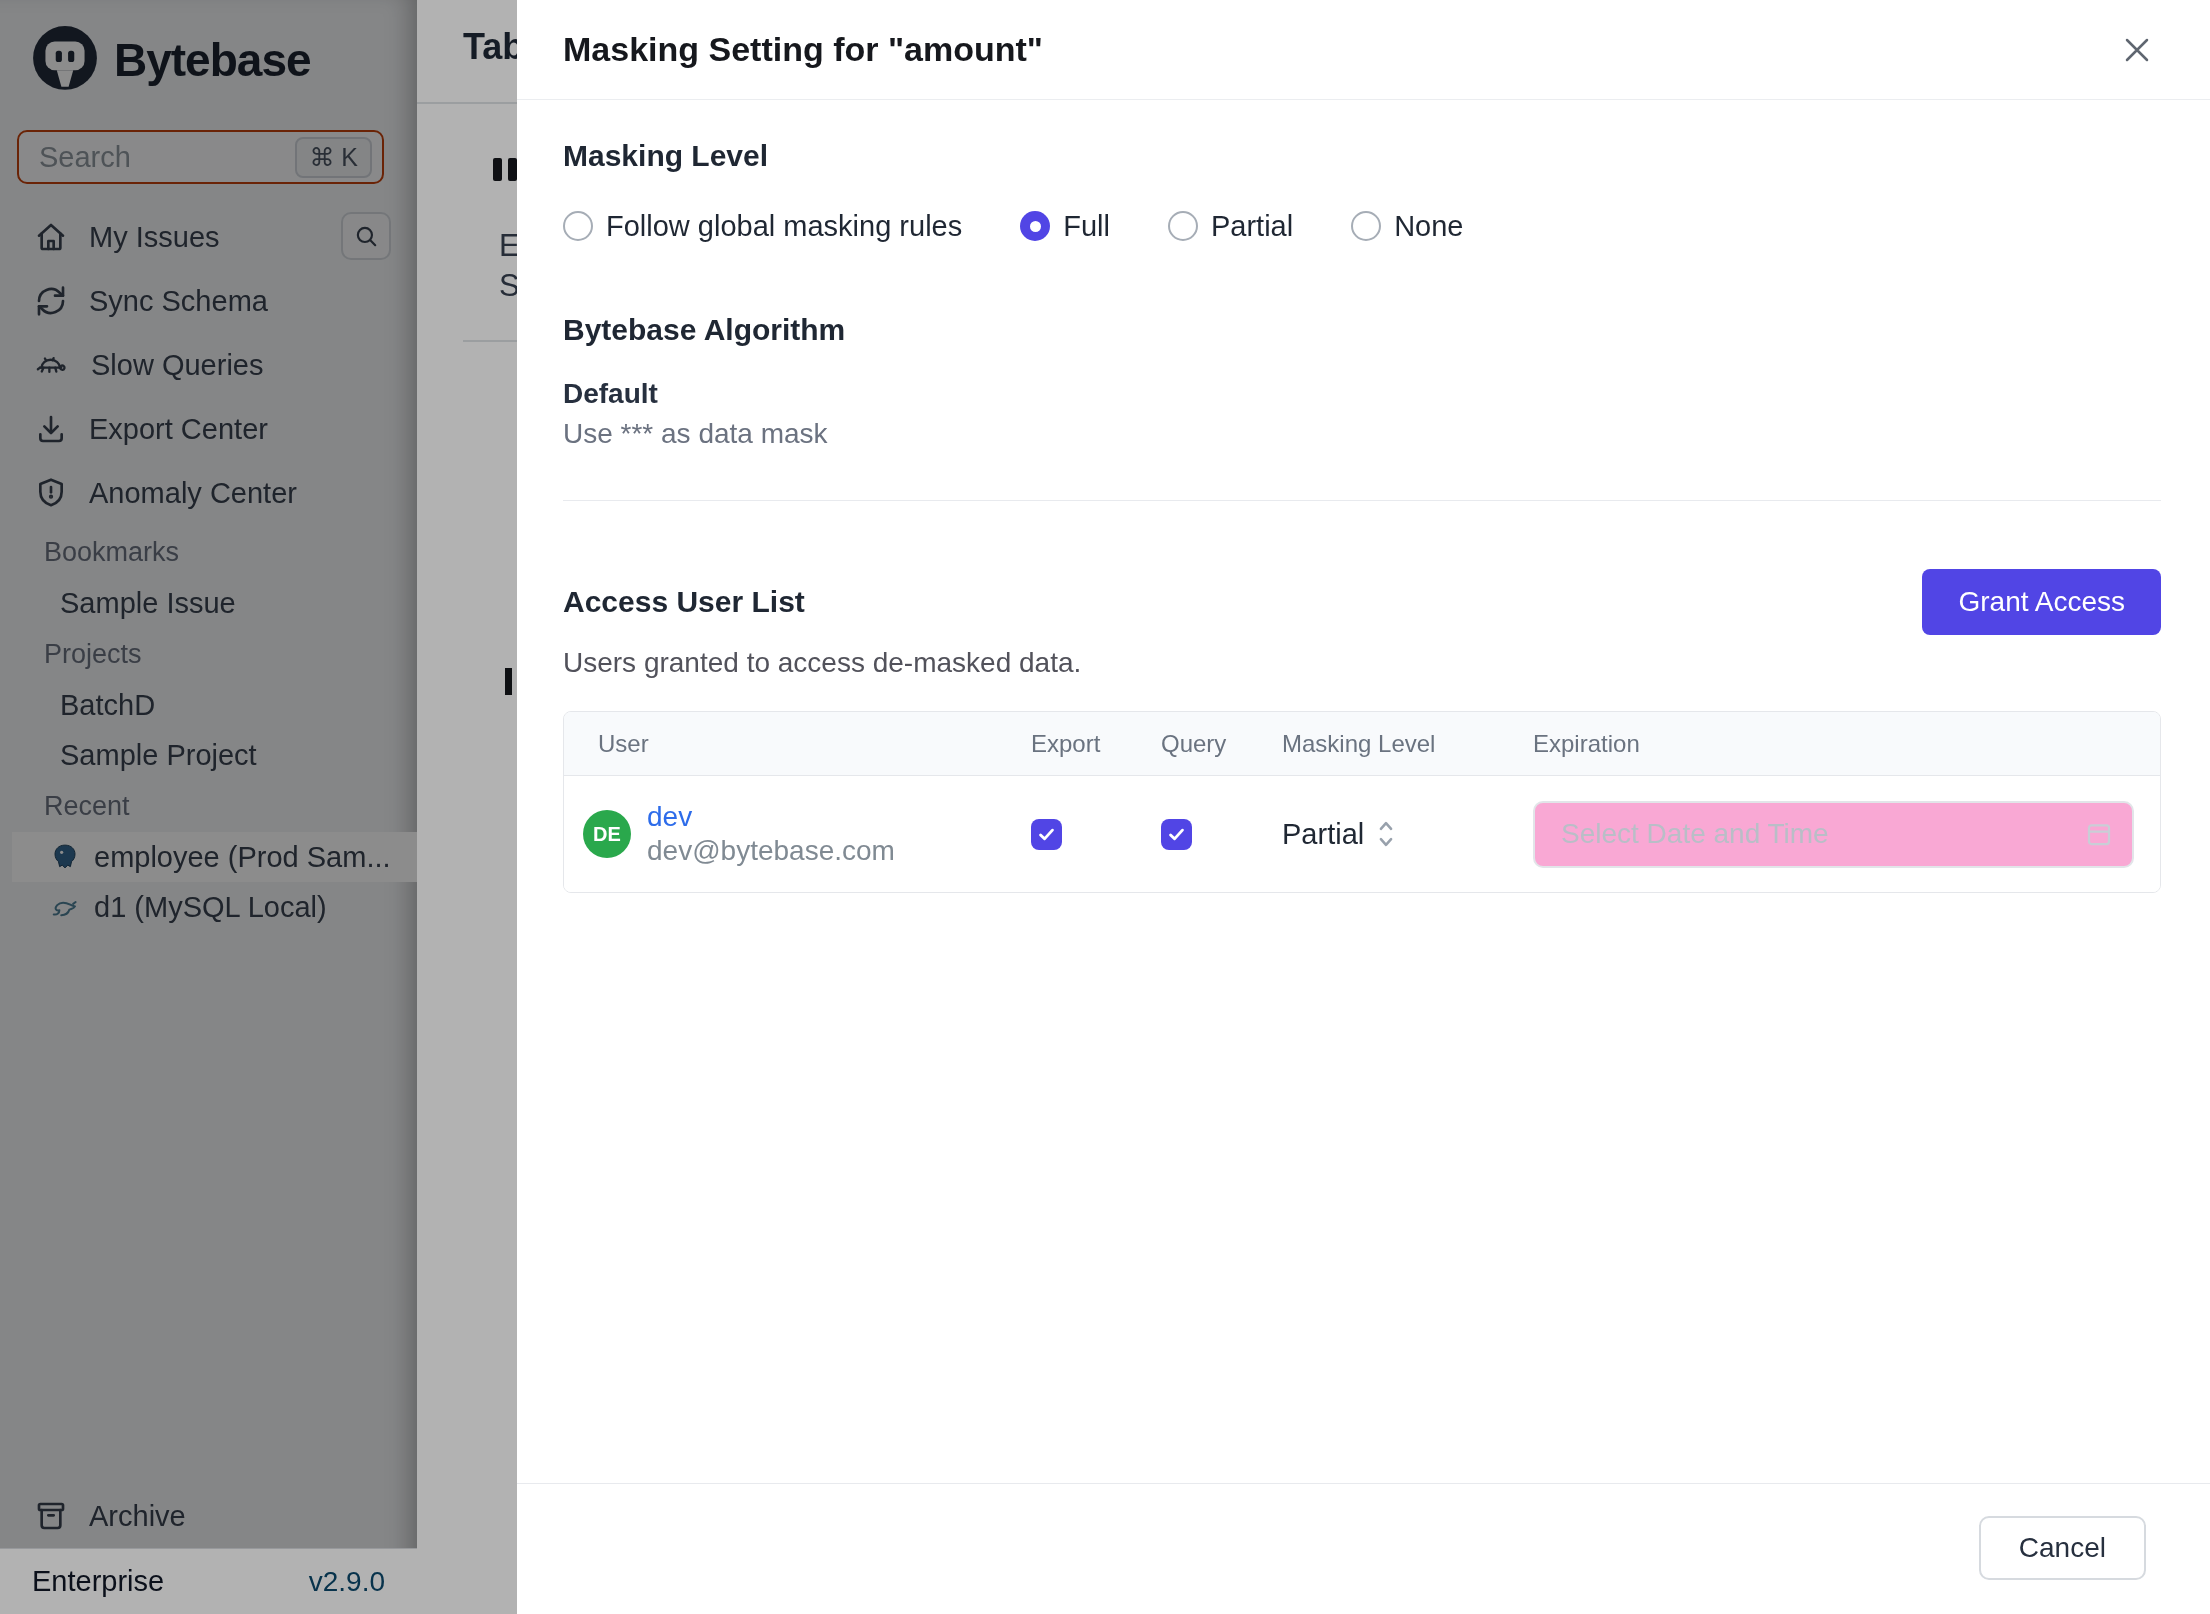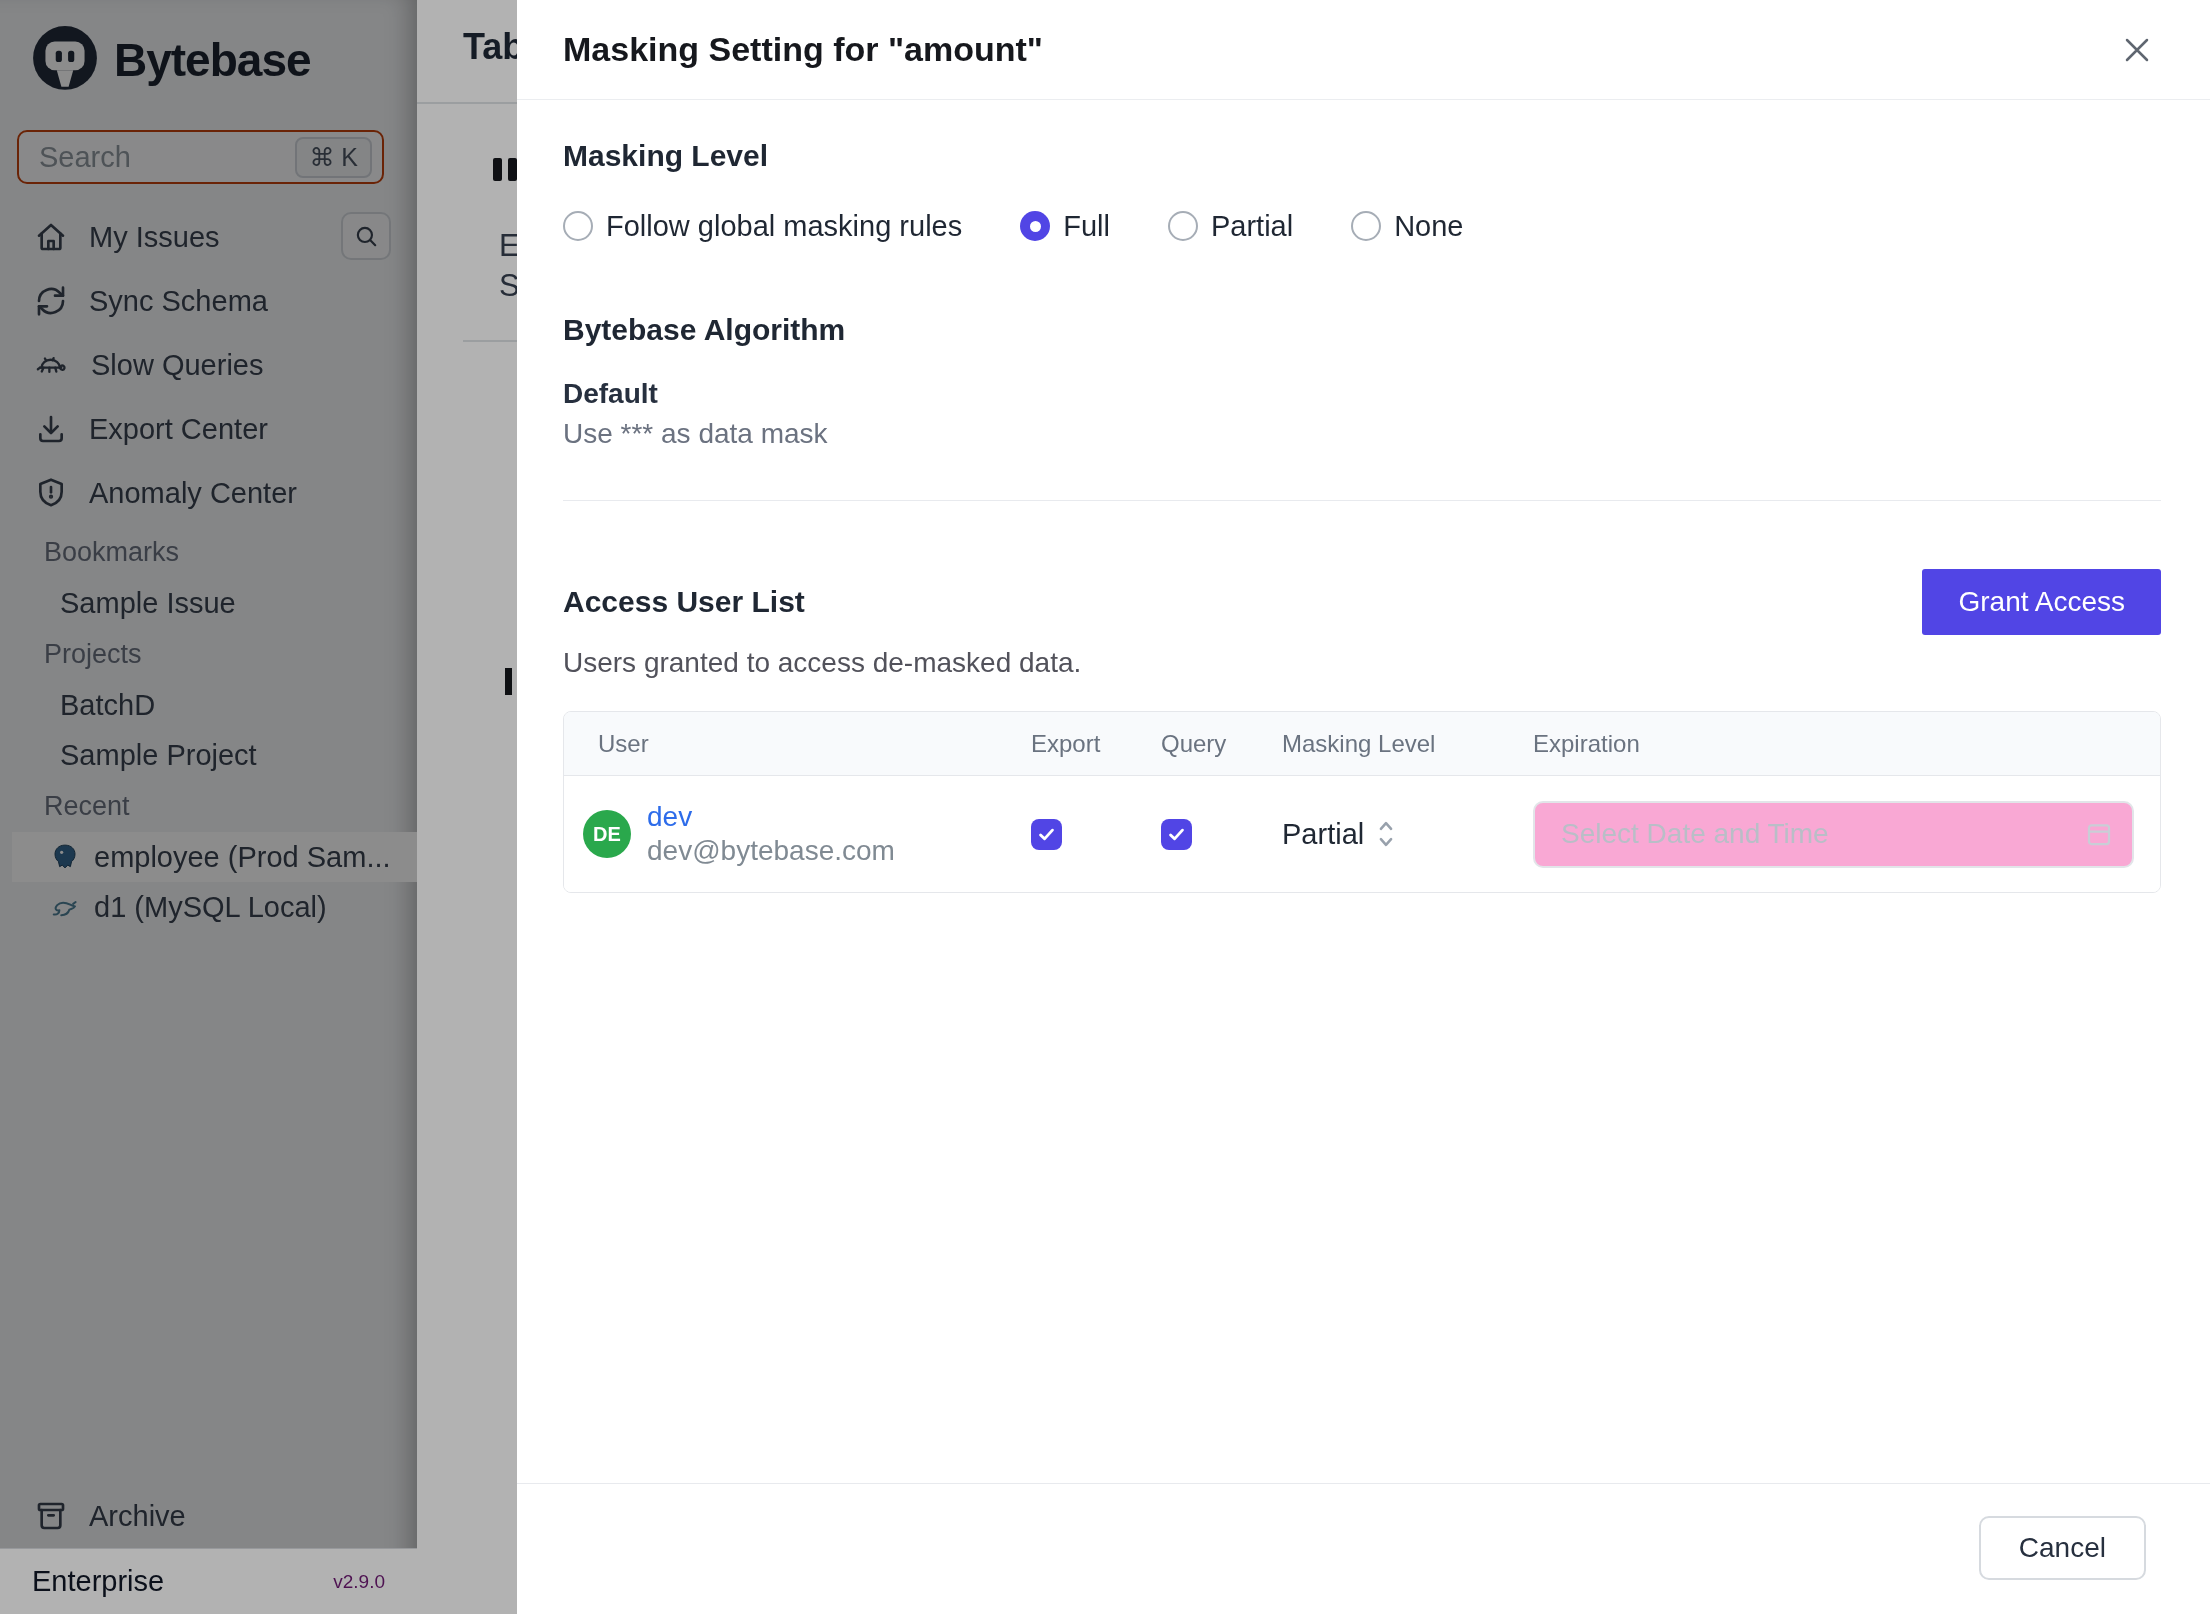--- a/index.html
+++ b/index.html
@@ -27,21 +27,21 @@
   .side-section-label{padding-left:32px;font-size:27px;color:#6b7280;height:52px;display:flex;align-items:center;}
   .side-item{padding-left:48px;font-size:29px;color:#3a4350;height:50px;display:flex;align-items:center;gap:14px;cursor:pointer;}
   .side-item.with-icon{padding-left:38px;}
   .side-item.selected{background:#ffffff;}
   .side-groups{position:absolute;top:526px;left:12px;width:100%;}
   .archive-row{position:absolute;left:0;top:1484px;width:100%;}
   .sidebar-dim{position:absolute;inset:0;background:rgba(0,0,0,0.45);pointer-events:none;}
   .side-bottom{position:absolute;left:0;top:1548px;width:417px;height:66px;background:#ffffff;
     border-top:1px solid #d8dce0;display:flex;align-items:center;justify-content:space-between;padding:0 32px;}
   .plan-name{font-size:29px;font-weight:400;color:#111827;}
-  .plan-version{font-size:19px;color:#701a75;}
+  .plan-version{font-size:28px;color:#0c4a6e;}
   .side-bottom-dim{position:absolute;left:0;top:1548px;width:417px;height:66px;background:rgba(0,0,0,0.30);pointer-events:none;}
 
   
   .bgstrip{position:absolute;left:417px;top:0;width:100px;height:1614px;background:#ffffff;overflow:hidden;}
   .strip-tab{position:absolute;left:46px;top:26px;font-size:36px;font-weight:700;color:#1f2937;white-space:nowrap;}
   .strip-line1{position:absolute;left:0;top:102px;width:100px;border-top:2px solid #dfe2e6;}
   .strip-bars{position:absolute;left:76px;top:158px;display:flex;gap:6px;}
   .strip-bars i{display:block;width:9px;height:23px;background:#16181d;border-radius:2px;}
   .strip-frag{position:absolute;left:82px;font-size:31px;color:#374151;}
   .strip-line2{position:absolute;left:46px;top:340px;width:54px;border-top:2px solid #dfe2e6;}
@@ -63,21 +63,21 @@
   .radio-opt.selected .radio-circle{border:none;background:#5145e5;}
   .radio-opt.selected .radio-circle::after{content:"";position:absolute;left:50%;top:50%;width:11px;height:11px;
     margin:-5.5px 0 0 -5.5px;border-radius:50%;background:#fff;}
   .radio-label{font-size:29px;color:#1f2733;}
   .h-mask-algo{margin-top:66px;}
   .algo-name{margin-top:30px;font-size:28px;font-weight:700;color:#27303f;line-height:32px;}
   .algo-desc{margin-top:8px;font-size:28px;color:#6b7280;line-height:32px;}
   .divider{margin-top:50px;border-top:1px solid #e8eaee;}
   .access-row{margin-top:68px;display:flex;align-items:center;justify-content:space-between;height:66px;}
   .grant-btn{height:66px;padding:0 36px;background:#5145e5;color:#fff;font-size:28px;font-weight:500;
-    border:none;border-radius:3px;cursor:pointer;}
+    border:none;border-radius:8px;cursor:pointer;}
   .access-sub{margin-top:12px;font-size:28px;color:#52525b;line-height:32px;}
 
   .user-table{margin-top:32px;border:1px solid #e5e7eb;border-radius:8px;overflow:hidden;}
   .t-head{display:grid;grid-template-columns:467px 130px 121px 251px 1fr;height:64px;background:#f8fafc;
     border-bottom:1px solid #e5e7eb;align-items:center;}
   .t-head > div{font-size:24px;color:#6a7380;font-weight:500;}
   .t-head .c-user{padding-left:34px;}
   .t-row{display:grid;grid-template-columns:467px 130px 121px 251px 1fr;height:116px;align-items:center;background:#fff;}
   .cell-user{display:flex;align-items:center;gap:16px;padding-left:19px;}
   .avatar{width:48px;height:48px;border-radius:50%;background:#2aa84c;color:#fff;font-size:20px;font-weight:700;

